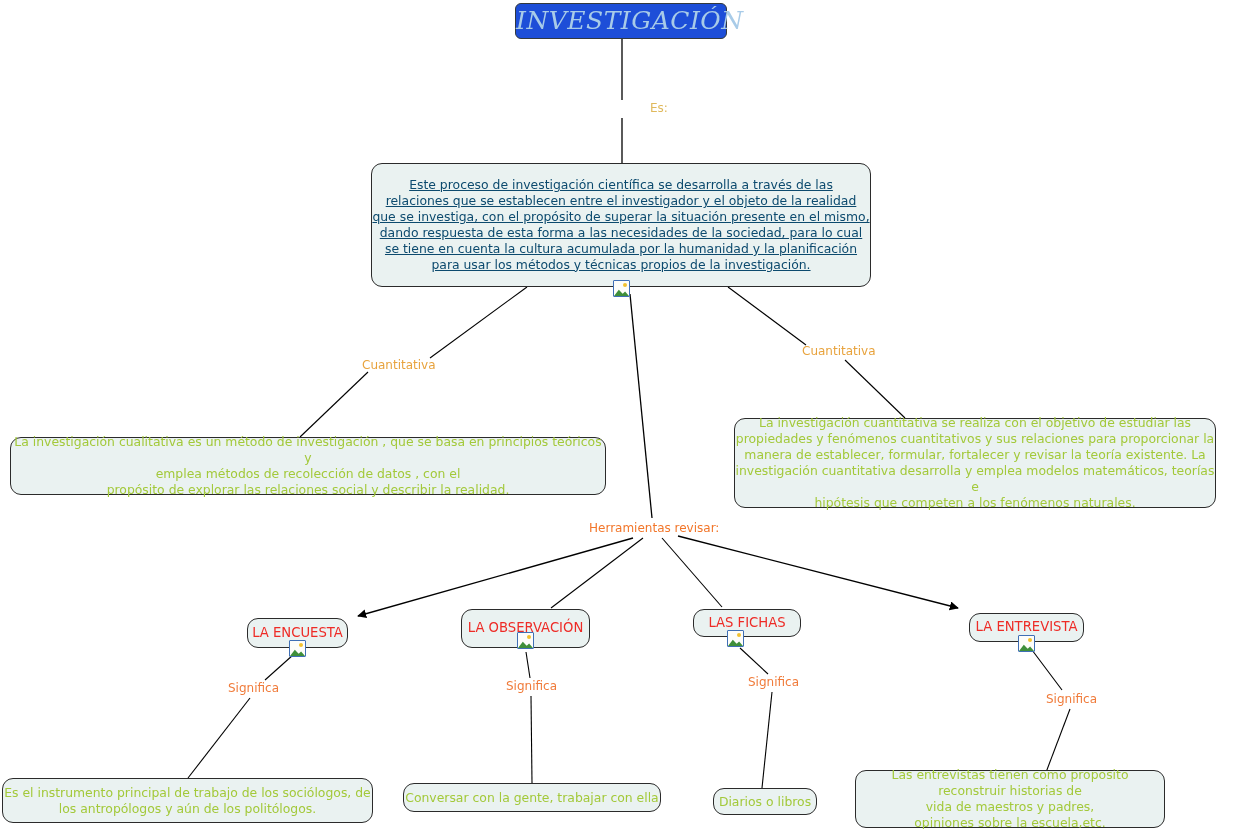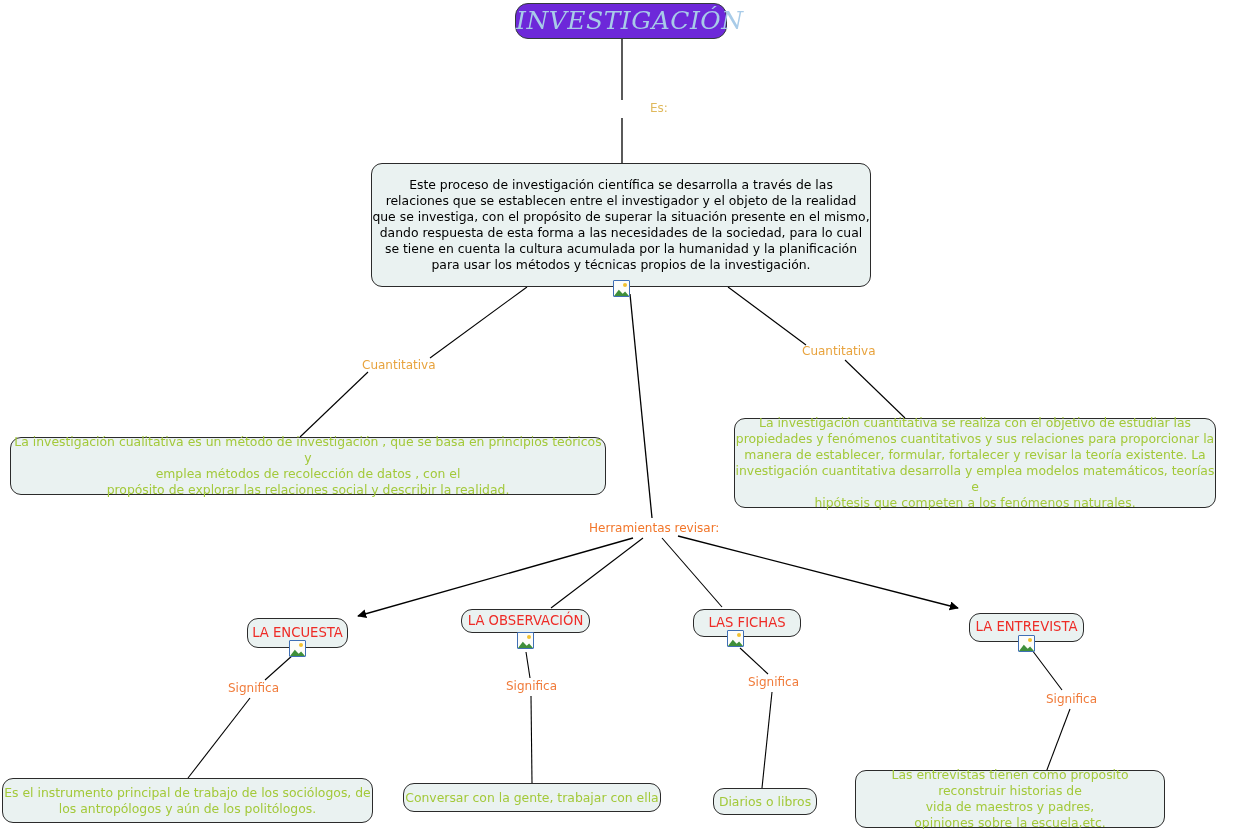--- a/index.html
+++ b/index.html
@@ -36,34 +36,35 @@
     justify-content: center;
     text-align: center;
     line-height: 1.28;
   }
   .node-text {
     display: block;
     width: 100%;
     white-space: pre-line;
   }
   .title-node {
-    background: #6d28d9;
+    background: #1d4ed8;
     border: 1.6px solid #33393d;
-    border-radius: 13px;
+    border-radius: 6px;
   }
   .title-node .node-text {
     font-family: "DejaVu Serif", serif;
     font-style: italic;
     font-size: 25px;
     color: #a8cbe8;
     letter-spacing: 0.5px;
   }
   .red-text .node-text {
-    color: #000000;
+    color: #0c4a6e;
     font-size: 12.4px;
+    text-decoration: underline;
   }
   .green-text .node-text {
     color: #a3c93a;
     font-size: 12.4px;
   }
   .tool-node .node-text {
     color: #ee2b26;
     font-size: 13.2px;
   }
   .link-label {
@@ -191,21 +192,21 @@
   <div class="link-label deep" style="left:589px; top:521px;">Herramientas revisar:</div>
 
   <div class="node tool-node" style="left:247px; top:618px; width:101px; height:30px;">
     <span class="node-text">LA ENCUESTA</span>
   </div>
   <div class="img-badge" style="left:289px; top:640px;">
     <span class="sun"></span>
     <span class="hill"></span>
   </div>
 
-  <div class="node tool-node" style="left:461px; top:609px; width:129px; height:24px;">
+  <div class="node tool-node" style="left:461px; top:609px; width:129px; height:39px;">
     <span class="node-text">LA OBSERVACIÓN</span>
   </div>
   <div class="img-badge" style="left:517px; top:632px;">
     <span class="sun"></span>
     <span class="hill"></span>
   </div>
 
   <div class="node tool-node" style="left:693px; top:609px; width:108px; height:28px;">
     <span class="node-text">LAS FICHAS</span>
   </div>

